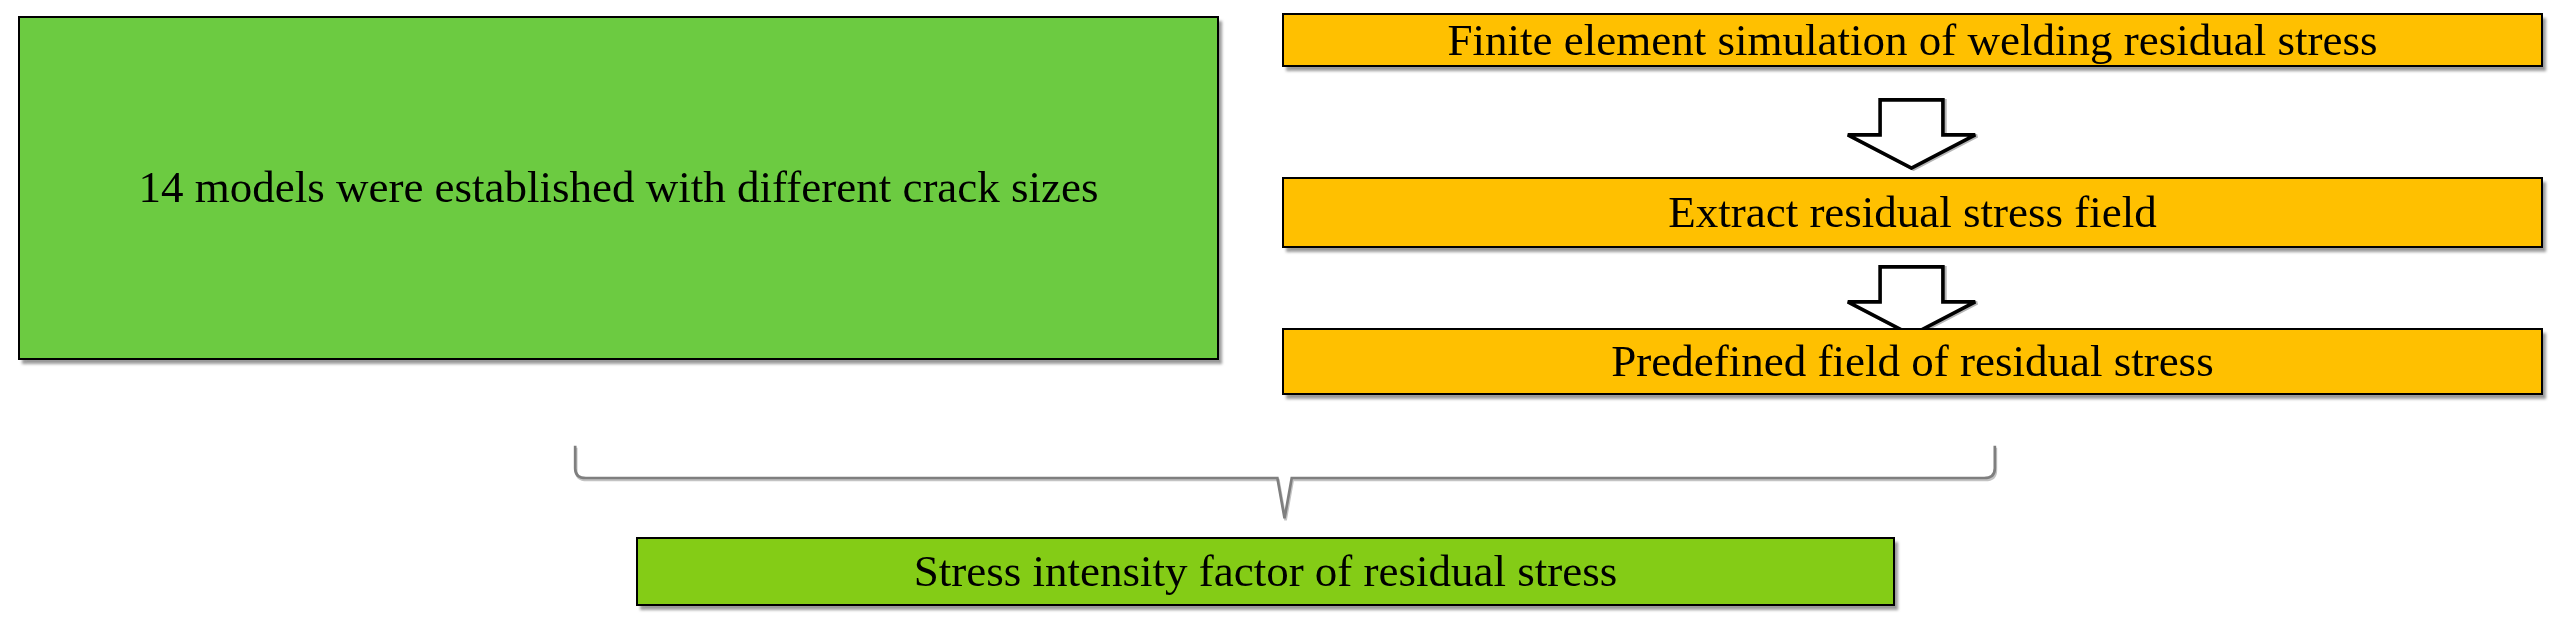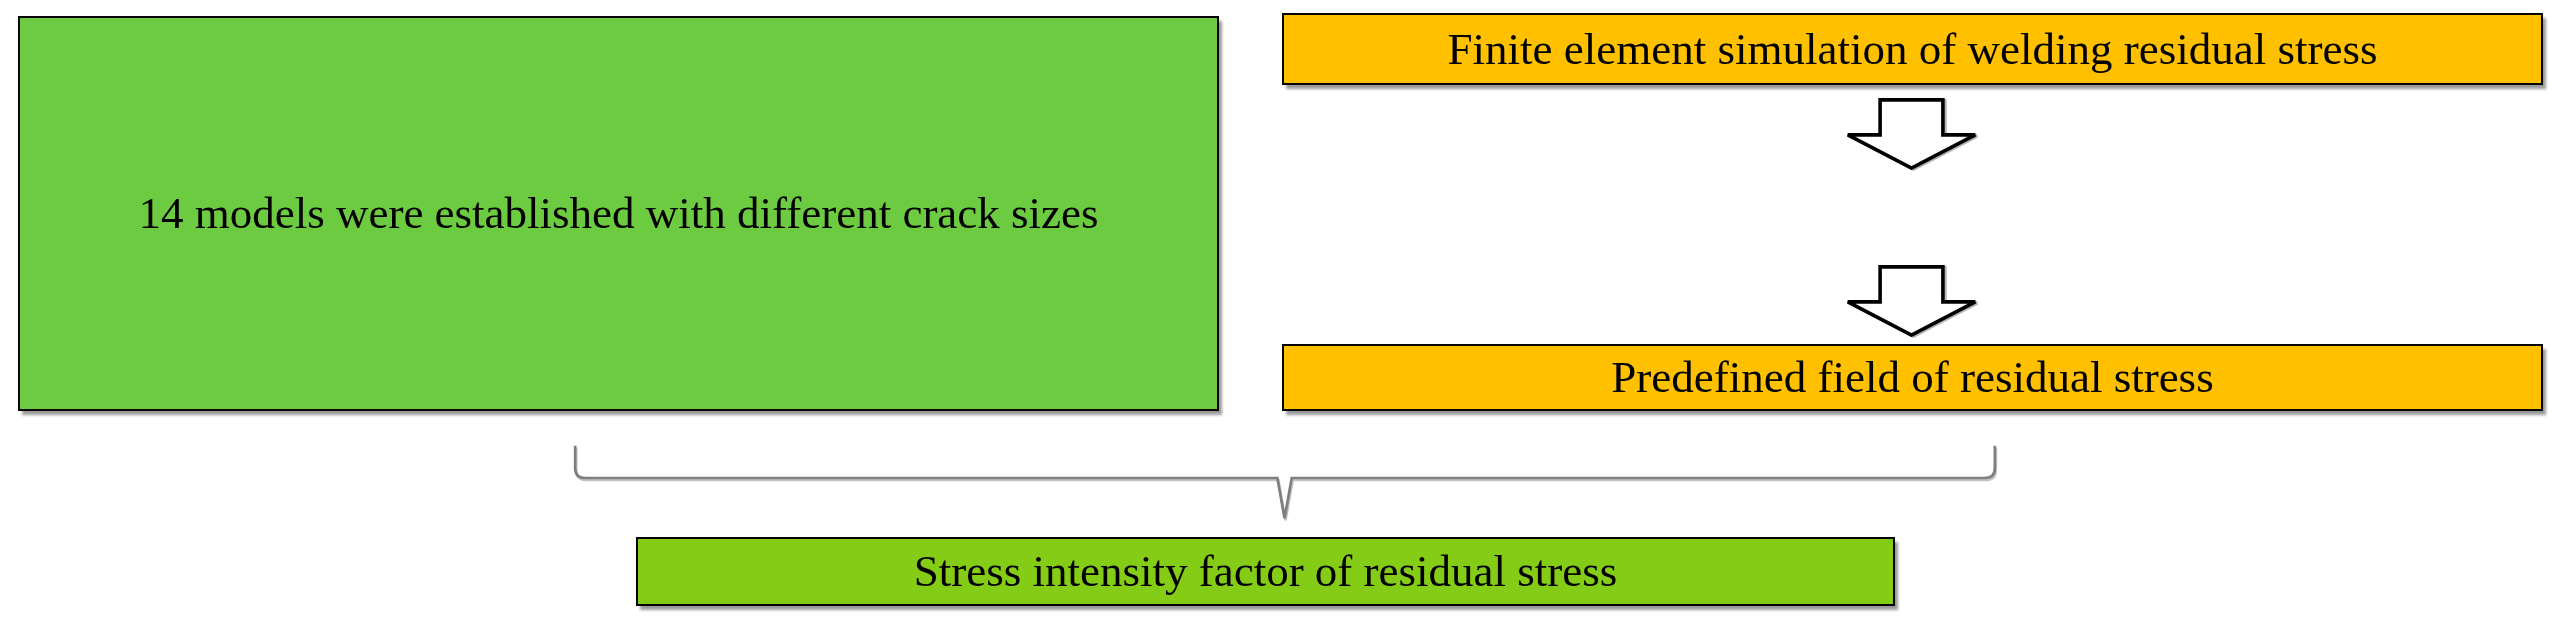--- a/index.html
+++ b/index.html
@@ -22,34 +22,34 @@
     border: 2.7px solid #000000;
     display: flex;
     align-items: center;
     justify-content: center;
     text-align: center;
     font-size: 45px;
     line-height: 1.18;
     box-shadow: 3.6px 4.5px 2.7px rgba(120,120,120,0.75);
   }
   .green-box {
-    left: 18px; top: 16px; width: 1201px; height: 395px;
+    left: 18px; top: 16px; width: 1201px; height: 344px;
     background: #6CCB41;
   }
   .green-box .wrap-text {
     display: block;
     width: 1030px;
   }
   .step-box {
     left: 1282px; width: 1261px;
     background: #FFC000;
   }
-  .step-box-0 { top: 13.4px;  height: 72px; }
+  .step-box-0 { top: 13.4px;  height: 54px; }
   .step-box-1 { top: 177px; height: 71px; }
-  .step-box-2 { top: 344px; height: 67px; }
+  .step-box-2 { top: 328px; height: 67px; }
   .result-box {
     left: 636px; top: 537px; width: 1259px; height: 69px;
     background: #FFFF00;
   }
   .arrow-icon {
     position: absolute;
     left: 1846px;
     width: 131px;
     height: 72px;
     filter: drop-shadow(2.7px 1.8px 0px #b5b5b5);
@@ -73,20 +73,23 @@
   </div>
 
   <div class="box step-box step-box-0" style="background-color: rgb(255, 192, 0);">
     <span>Finite element simulation of welding residual stress</span>
   </div>
 
   <svg class="arrow-icon arrow-icon-0" viewBox="0 0 146 80" xmlns="http://www.w3.org/2000/svg">
     <polygon points="38,2 108,2 108,41 144,41 73,78 2,41 38,41" fill="#ffffff" stroke="#000000" stroke-width="4" stroke-linejoin="miter"></polygon>
   </svg>
 
+  <div class="box step-box step-box-1" style="background-color: rgb(255, 192, 0);">
+    <span>Extract residual stress field</span>
+  </div>
 
   <svg class="arrow-icon arrow-icon-1" viewBox="0 0 146 80" xmlns="http://www.w3.org/2000/svg">
     <polygon points="38,2 108,2 108,41 144,41 73,78 2,41 38,41" fill="#ffffff" stroke="#000000" stroke-width="4" stroke-linejoin="miter"></polygon>
   </svg>
 
   <div class="box step-box step-box-2" style="background-color: rgb(255, 192, 0);">
     <span>Predefined field of residual stress</span>
   </div>
 
   <svg class="brace-icon" viewBox="0 0 1601 88" xmlns="http://www.w3.org/2000/svg">

